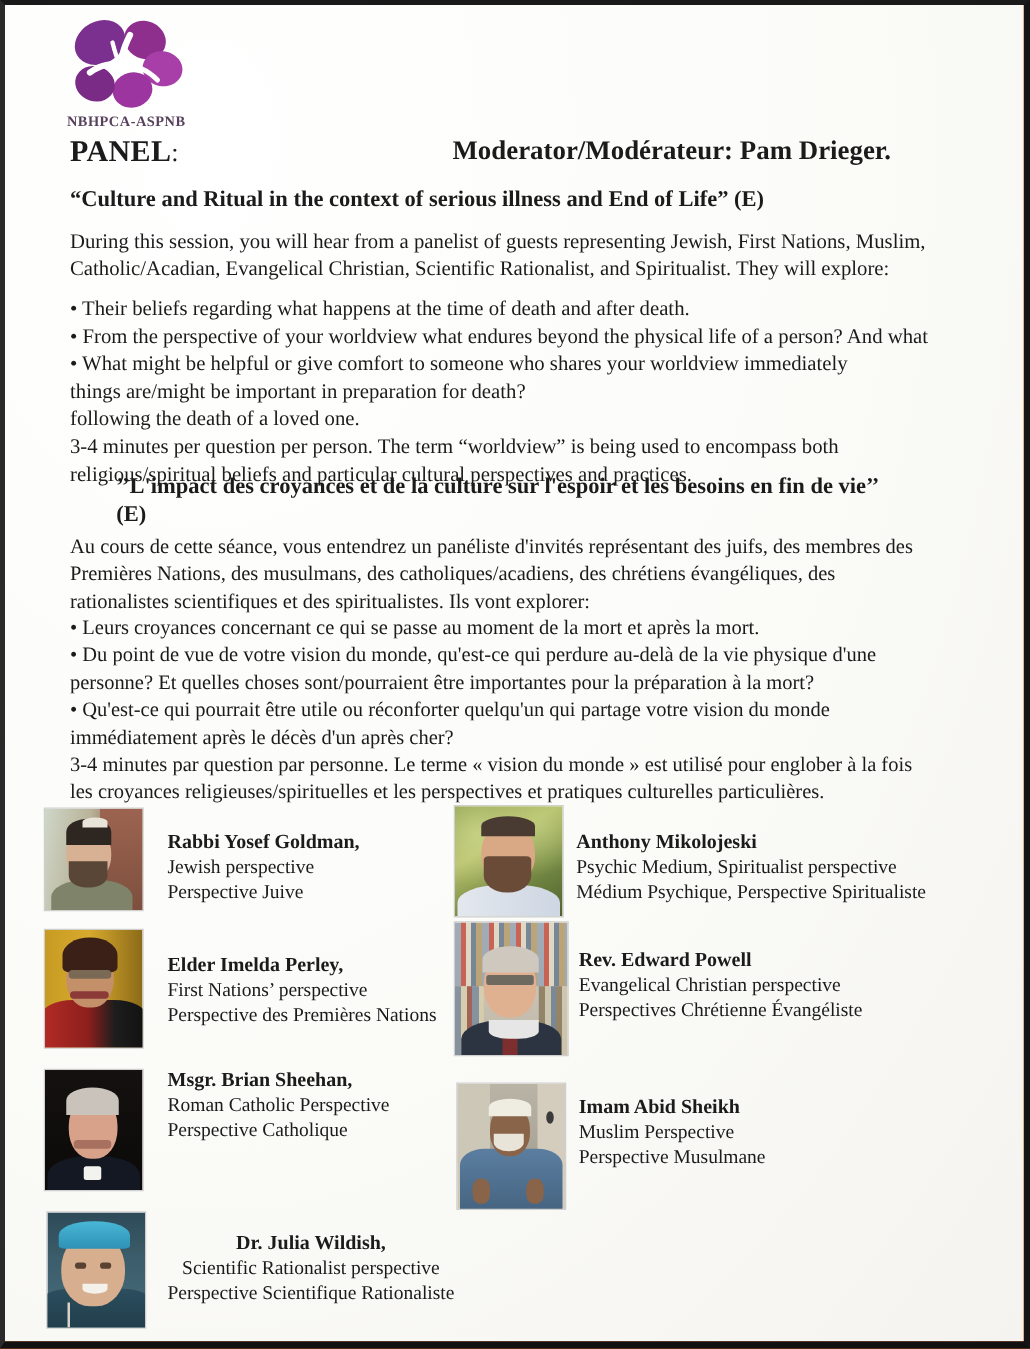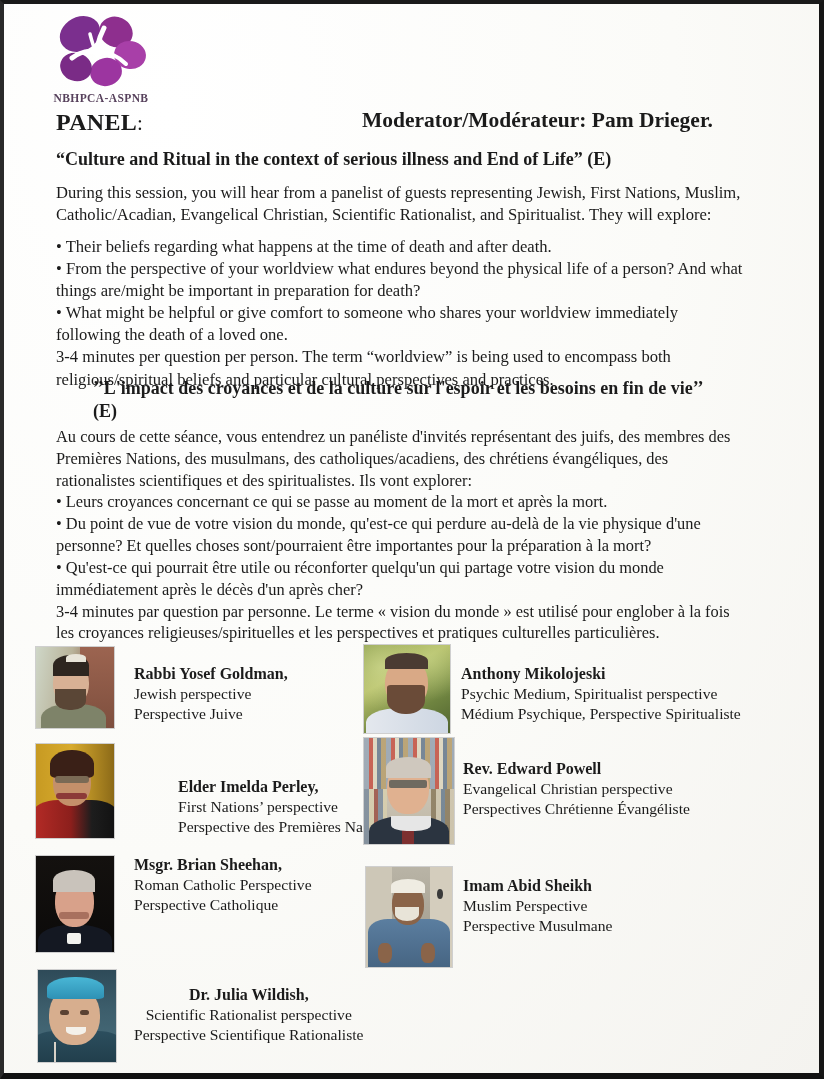--- a/index.html
+++ b/index.html
@@ -183,22 +183,22 @@
     </div>
     <div class="moderator">Moderator/Modérateur: Pam Drieger.</div>
 
     <div class="title-en">“Culture and Ritual in the context of serious illness and End of Life” (E)</div>
 
     <div class="body-en">
       <p>During this session, you will hear from a panelist of guests representing Jewish, First Nations, Muslim,</p>
       <p>Catholic/Acadian, Evangelical Christian, Scientific Rationalist, and Spiritualist. They will explore:</p>
       <p class="blk">• Their beliefs regarding what happens at the time of death and after death.</p>
       <p>• From the perspective of your worldview what endures beyond the physical life of a person? And what</p>
+      <p>• What might be helpful or give comfort to someone who shares your worldview immediately</p>
       <p>things are/might be important in preparation for death?</p>
-      <p>• What might be helpful or give comfort to someone who shares your worldview immediately</p>
       <p>following the death of a loved one.</p>
       <p>3-4 minutes per question per person. The term “worldview” is being used to encompass both</p>
       <p>religious/spiritual beliefs and particular cultural perspectives and practices.</p>
     </div>
 
     <div class="title-fr">
       <div>’’L'impact des croyances et de la culture sur l'espoir et les besoins en fin de vie’’</div>
       <div>(E)</div>
     </div>
 
@@ -256,21 +256,21 @@
       <div class="photo" style="width:80px; height:96px;">
         <div class="ph">
           <div class="sky" style="background:linear-gradient(90deg,#c79a22 0%,#d8ab2e 45%,#8c6a18 100%);"></div>
           <div class="body" style="left:-4%;top:60%;width:108%;height:46%;background:linear-gradient(90deg,#b52b26,#8c1f1c 45%,#1d1d1d 70%,#111 100%);border-radius:30% 30% 0 0;"></div>
           <div class="head" style="left:22%;top:14%;width:48%;height:52%;background:#c4906a;"></div>
           <div class="hair" style="left:18%;top:6%;width:56%;height:30%;background:#3a2017;border-radius:50% 50% 14% 14%;"></div>
           <div class="acc" style="left:24%;top:34%;width:44%;height:7%;background:#7a6a55;border-radius:3px;"></div>
           <div class="acc" style="left:26%;top:52%;width:40%;height:7%;background:#8c3a38;border-radius:3px;"></div>
         </div>
       </div>
-      <div class="info" style="left:99px; top:34px;margin-left:44px;">
+      <div class="info" style="left:99px; top:20px;">
         <div class="p-name">Elder Imelda Perley,</div>
         <div class="p-role">First Nations’ perspective</div>
         <div class="p-role-fr">Perspective des Premières Nations</div>
       </div>
     </div>
 
     <div class="panelist" style="left:359px; top:733px; width:420px; height:110px;">
       <div class="photo" style="width:92px; height:108px;">
         <div class="ph">
           <div class="sky" style="background:linear-gradient(180deg,#d8d2c4,#bdb5a4);"></div>

